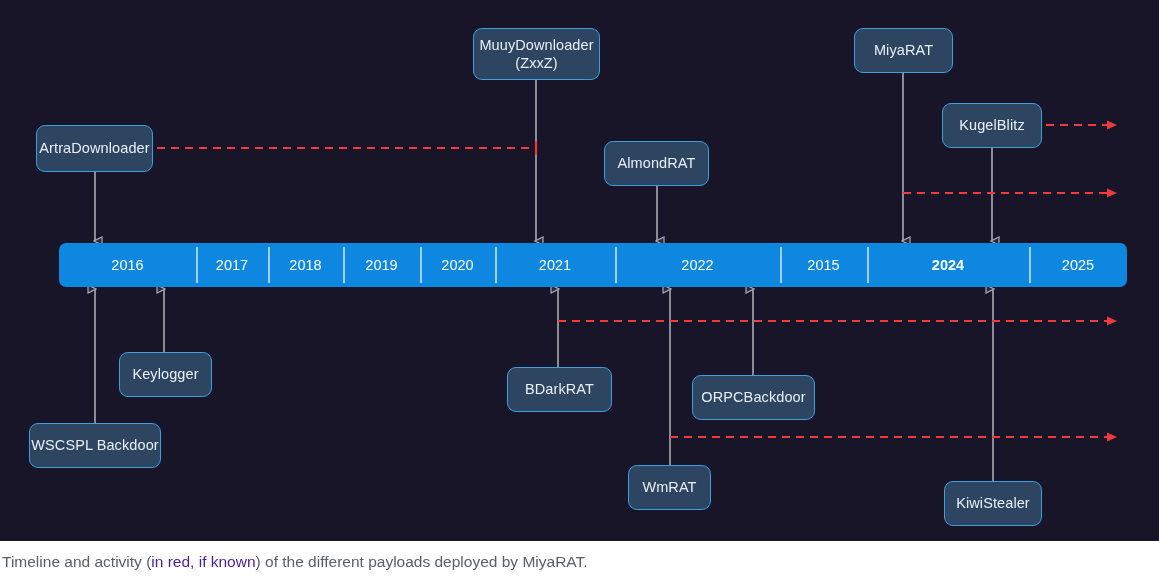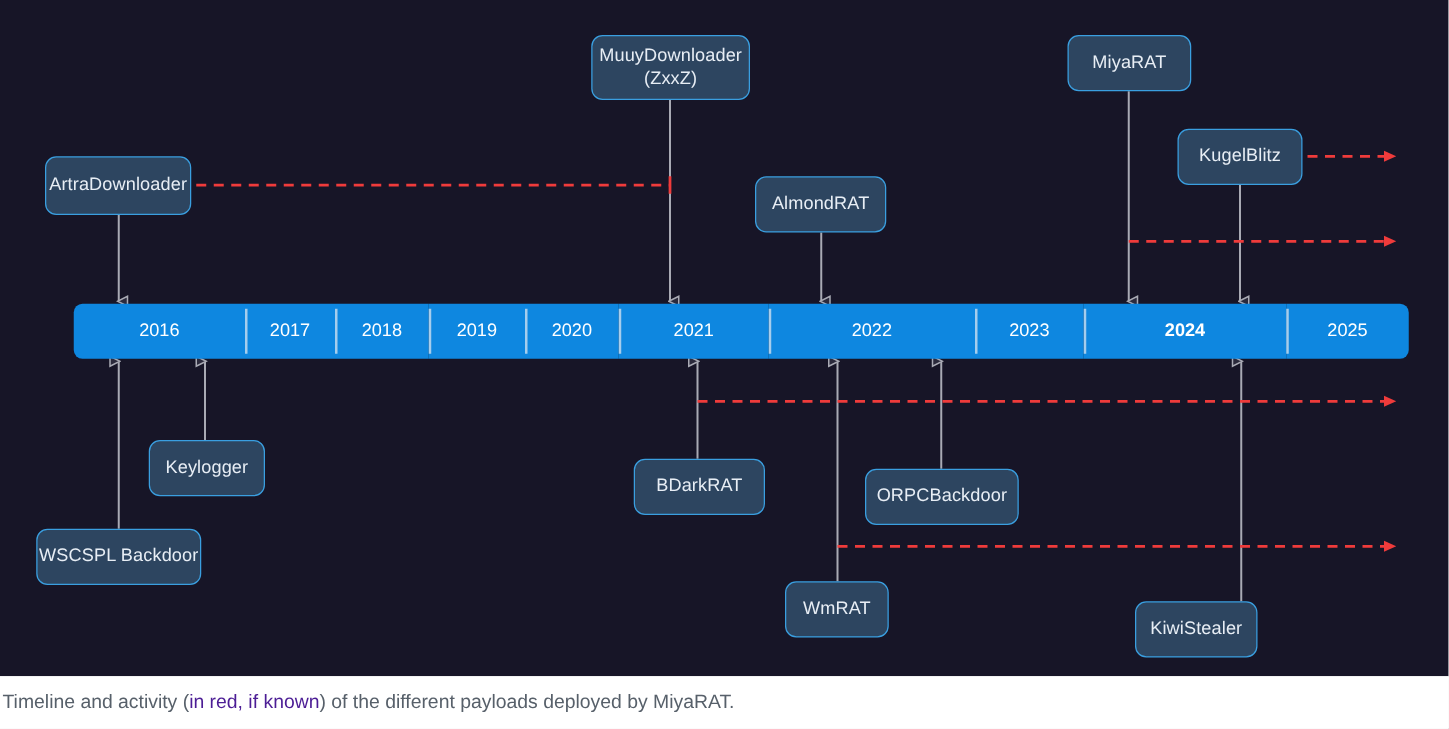--- a/index.html
+++ b/index.html
@@ -153,21 +153,21 @@
         <div class="tl-sep" style="left: 420px;"></div>
         <div class="tl-cell" style="left: 495px; width: 120px; justify-content: center;">
           <span>2021</span>
         </div>
         <div class="tl-sep" style="left: 495px;"></div>
         <div class="tl-cell" style="left: 615px; width: 165px;">
           <span>2022</span>
         </div>
         <div class="tl-sep" style="left: 615px;"></div>
         <div class="tl-cell" style="left: 780px; width: 87px;">
-          <span>2023</span>
+          <span>2015</span>
         </div>
         <div class="tl-sep" style="left: 780px;"></div>
         <div class="tl-cell" style="left: 867px; width: 162px; font-weight: bold;">
           <span>2024</span>
         </div>
         <div class="tl-sep" style="left: 867px;"></div>
         <div class="tl-cell last" style="left: 1029px; width: 98px;">
           <span>2025</span>
         </div>
         <div class="tl-sep" style="left: 1029px;"></div>
@@ -198,21 +198,21 @@
         </div>
         <div class="node" style="left: 507px; top: 367px; width: 105px; height: 45px;">
           <span>BDarkRAT</span>
         </div>
         <div class="node" style="left: 692px; top: 375px; width: 123px; height: 45px;">
           <span>ORPCBackdoor</span>
         </div>
         <div class="node" style="left: 628px; top: 465px; width: 83px; height: 45px;">
           <span>WmRAT</span>
         </div>
-        <div class="node" style="left: 908px; top: 481px; width: 98px; height: 45px;">
+        <div class="node" style="left: 944px; top: 481px; width: 98px; height: 45px;">
           <span>KiwiStealer</span>
         </div>
       </div>
 
   </div>
 
   <div id="caption">
     <span>Timeline and activity (</span><span class="red-note">in red, if known</span><span>) of the different payloads deployed by MiyaRAT.</span>
   </div>
 

